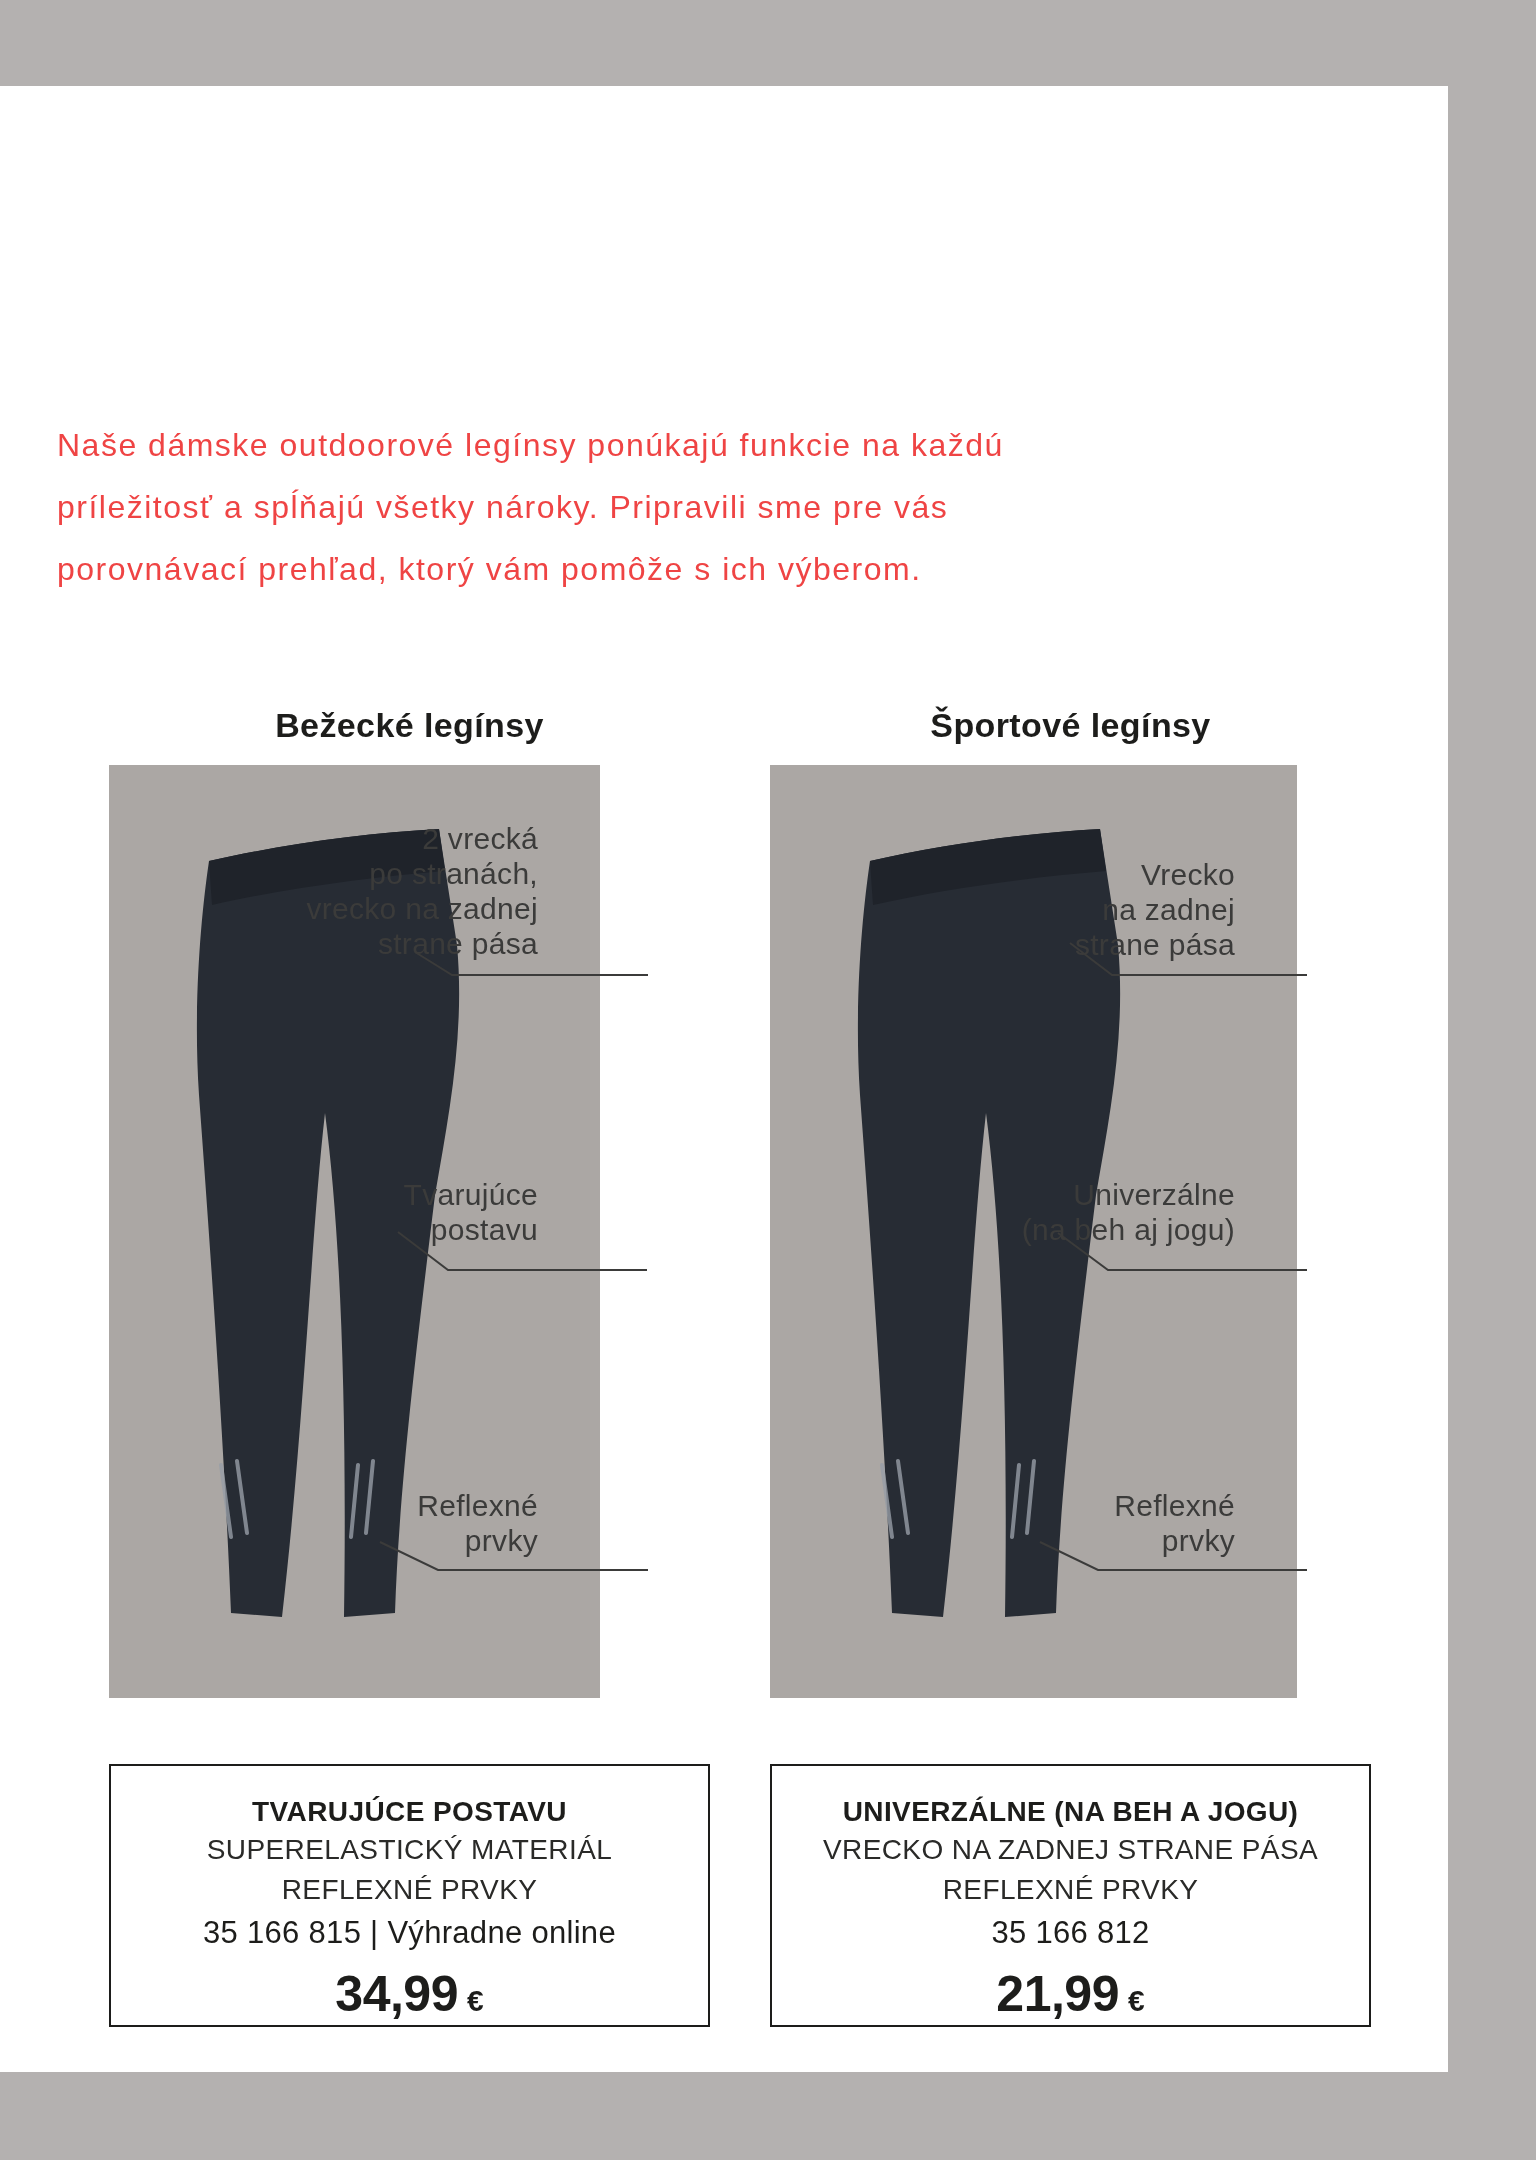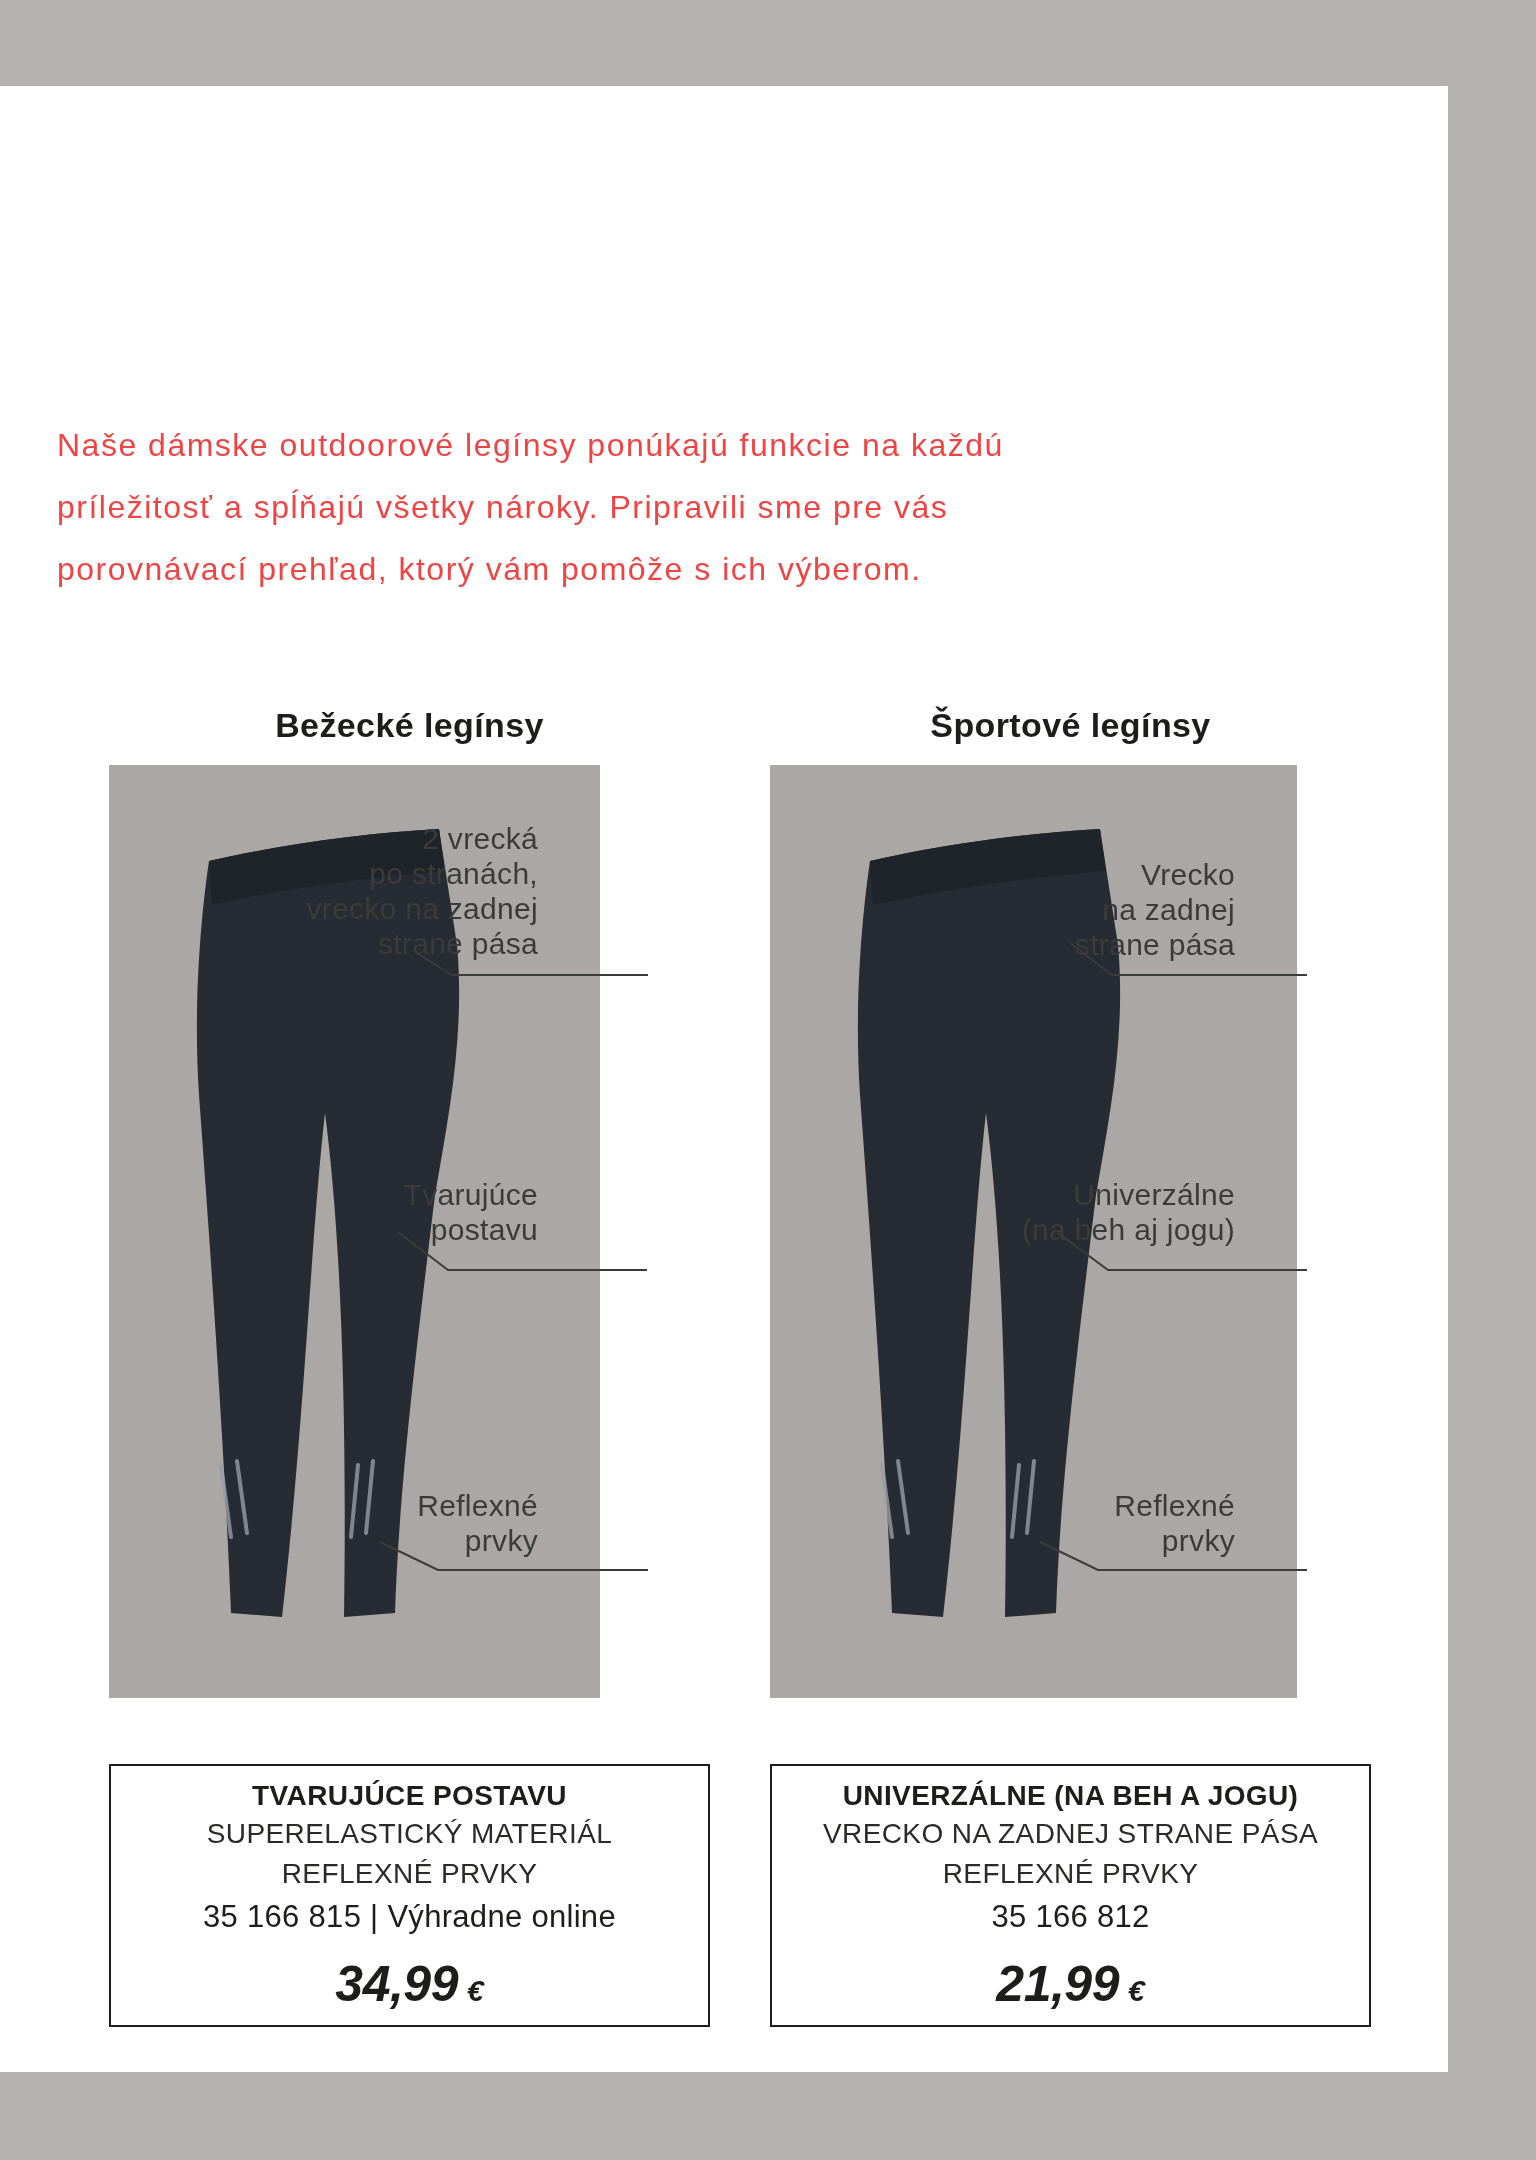--- a/index.html
+++ b/index.html
@@ -40,28 +40,28 @@
   }
   .callout.c1l{top:56px;}
   .callout.c1r{top:92px;}
   .callout.c2{top:412px;}
   .callout.c3{top:723px;}
 
   
   .info-box{
     position:absolute;top:1764px;width:601px;height:263px;box-sizing:border-box;
     border:2px solid #1d1d1b;background:#ffffff;text-align:center;color:#1d1d1b;
-    padding-top:12px;
+    padding-top:28px;
   }
   .info-box.left{left:109px;}
   .info-box.right{left:770px;}
   .ib-title{font-size:28px;font-weight:700;line-height:36px;letter-spacing:.4px;}
   .ib-line{font-size:28px;font-weight:400;line-height:40px;letter-spacing:.4px;color:#2a2a28;}
   .ib-sku{font-size:31px;font-weight:400;line-height:46px;letter-spacing:.3px;}
-  .ib-price{margin-top:14px;line-height:60px;font-style:italic;}
+  .ib-price{margin-top:8px;line-height:60px;}
   .price-val{font-size:50px;font-weight:700;letter-spacing:-.5px;}
   .price-cur{font-size:30px;font-weight:700;margin-left:9px;}
 </style>
 </head>
 <body>
 
 <div class="page">
 
   <div class="band-top"></div>
   <div class="band-right"></div>

